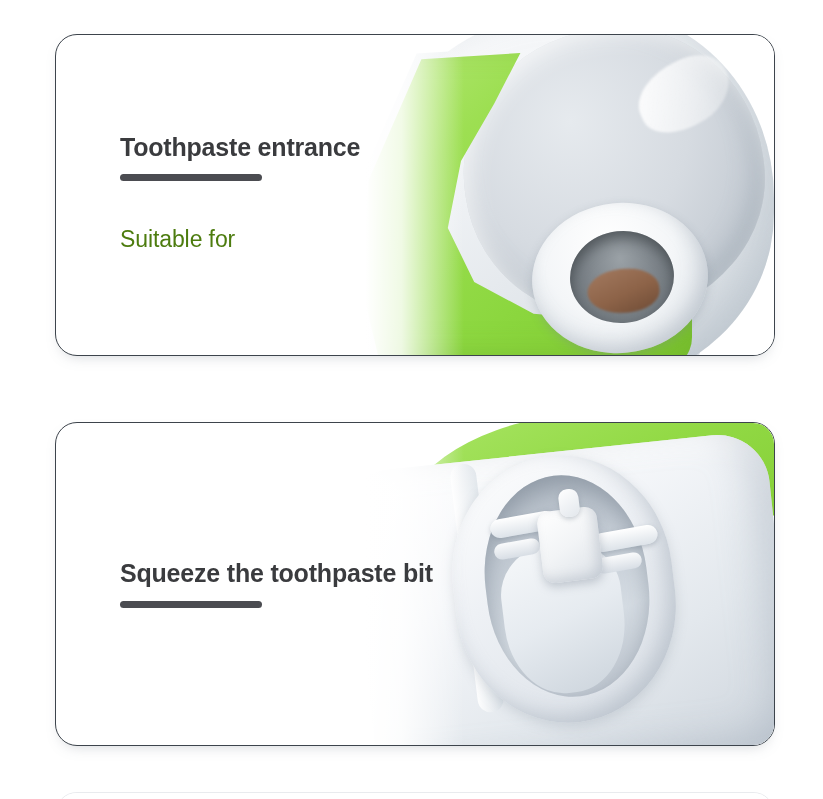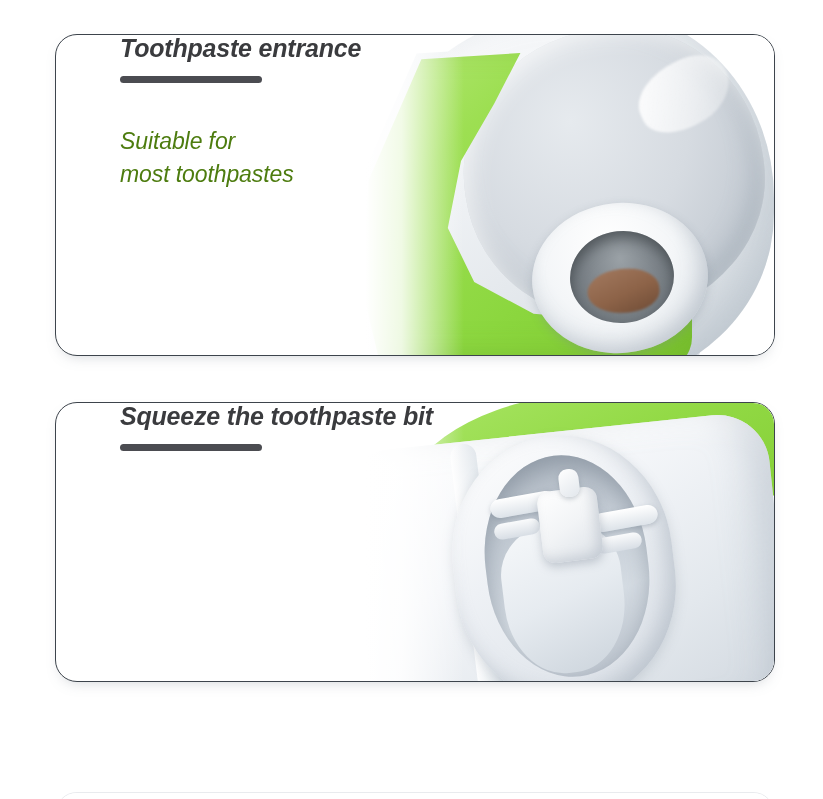--- a/index.html
+++ b/index.html
@@ -25,34 +25,33 @@
     position: absolute;
     left: 55px;
     width: 720px;
     background: #ffffff;
     border: 1.6px solid #3d444c;
     border-radius: 22px;
     overflow: hidden;
     box-shadow: 0 6px 14px -6px rgba(120,130,140,0.35);
   }
   .card-1 { top: 34px;  height: 322px; }
-  .card-2 { top: 402px; height: 280px; }
+  .card-2 { top: 422px; height: 324px; }
   .card-3 {
     top: 792px; height: 60px;
     box-shadow: none;
     border-color: #e9ebee;
   }
 
   .card-inner {
     position: relative;
     width: 100%;
     height: 100%;
     display: flex;
-    align-items: flex-start;
-    font-style: italic;
+    align-items: center;
   }
 
   
   .card-text {
     position: relative;
     z-index: 3;
     width: 400px;
     flex: 0 0 400px;
     padding: 0 0 0 64px;
     display: flex;
@@ -311,21 +310,20 @@
           <div class="p1-brown"></div>
         </div>
         <div class="fade-left"></div>
       </div>
 
       <div class="card-text">
         <div class="card-heading">Toothpaste entrance</div>
         <div class="heading-rule"></div>
         <div class="card-body">
           <span class="line">Suitable for</span>
-          <span class="line">most toothpastes</span>
         </div>
       </div>
 
     </div>
   </div>
 
   <div class="feature-card card-2">
     <div class="card-inner">
 
       <div class="card-photo">

